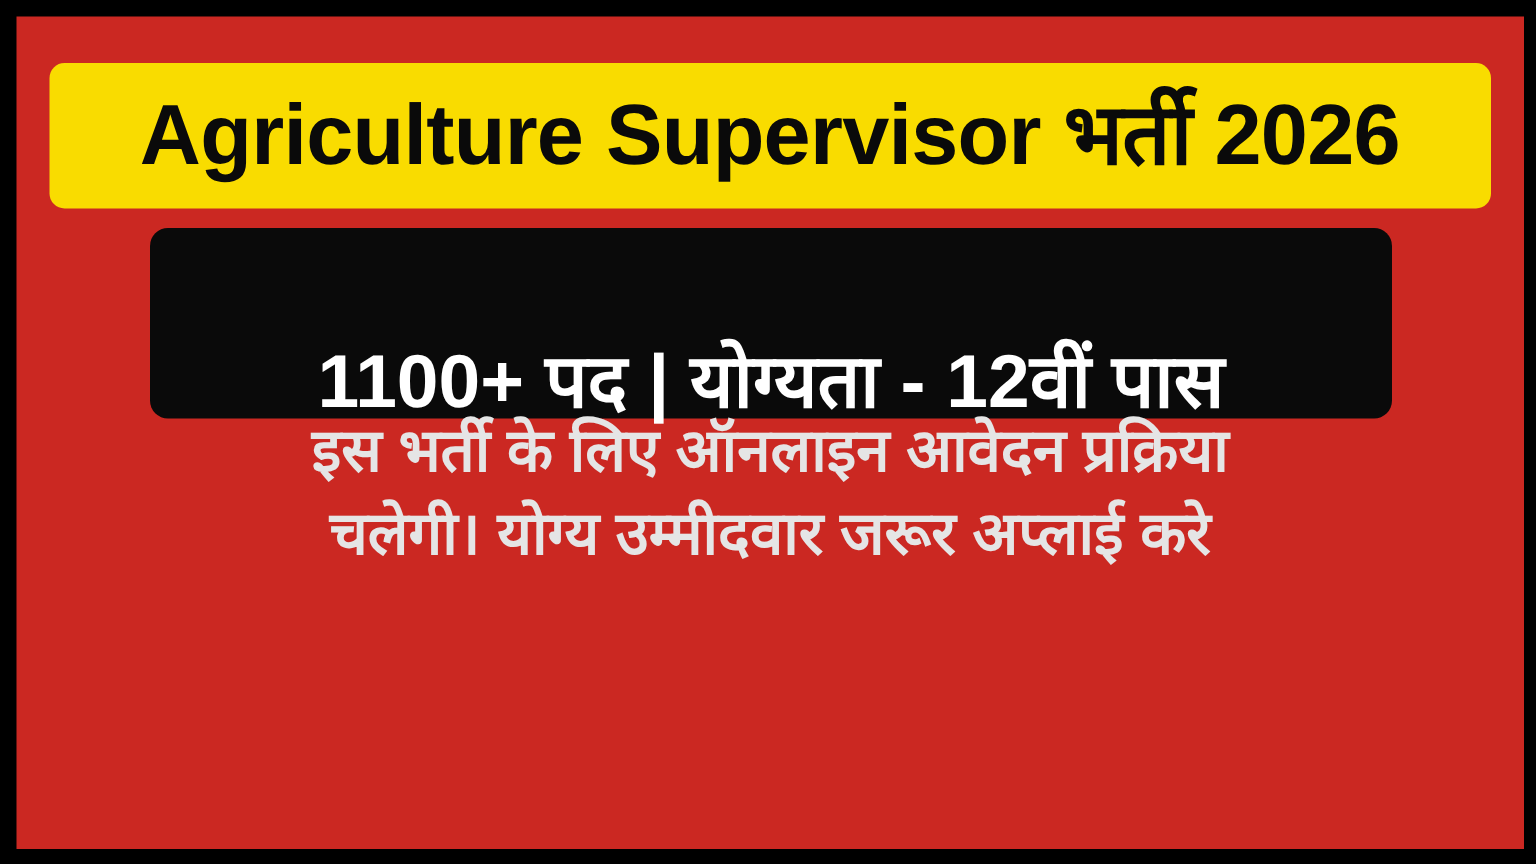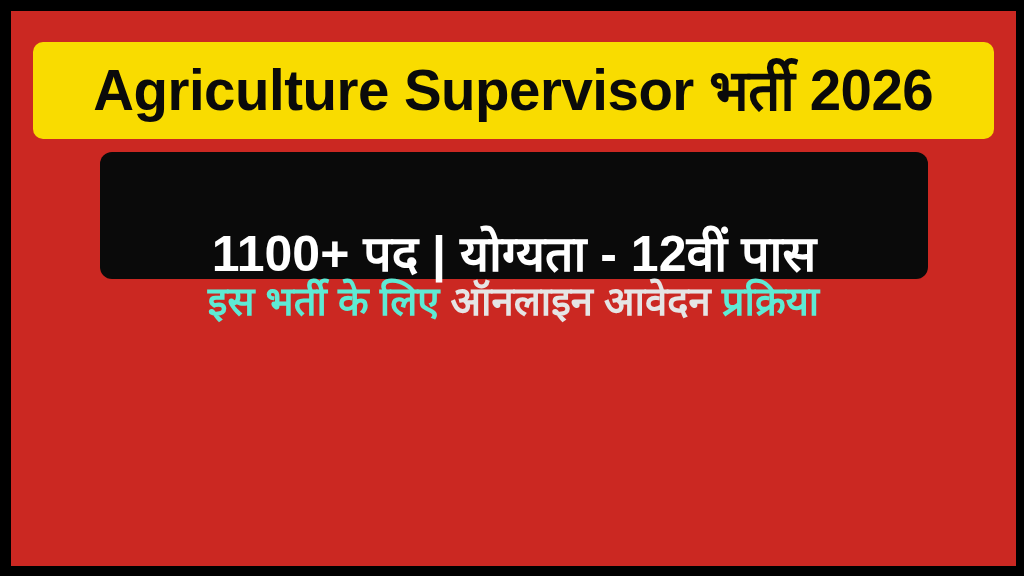--- a/index.html
+++ b/index.html
@@ -91,21 +91,21 @@
     font-size: 40px;
     font-weight: 700;
     line-height: 1.12;
     color: #FFFFFF;
     white-space: nowrap;
     text-align: center;
     font-family: "Liberation Sans", "DejaVu Sans", sans-serif;
   }
   .hl-yellow { color: #e5e5e5; }
   .hl-green  { color: #3FCB3F; }
-  .hl-white  { color: #5eead4; }
+  .hl-white  { color: #e5e5e5; }
 </style>
 </head>
 <body>
 
 <div id="poster">
   <div id="red-card">
 
     <div id="title-banner">
       <div id="title-text">Agriculture Supervisor भर्ती 2026</div>
     </div>
@@ -114,17 +114,20 @@
       <div id="subtitle-text">1100+ पद | योग्यता - 12वीं पास</div>
     </div>
 
     <div id="body-block">
 
       <div class="body-line">
         <span class="hl-white">इस भर्ती के लिए </span><span class="hl-yellow">ऑनलाइन आवेदन</span><span class="hl-white"> प्रक्रिया</span>
       </div>
 
 
+      <div class="body-line">
+        <span class="hl-white">चलेगी। योग्य </span><span class="hl-yellow">उम्मीदवार जरूर अप्लाई करे</span>
+      </div>
 
     </div>
 
   </div>
 </div>
 
 </body></html>

